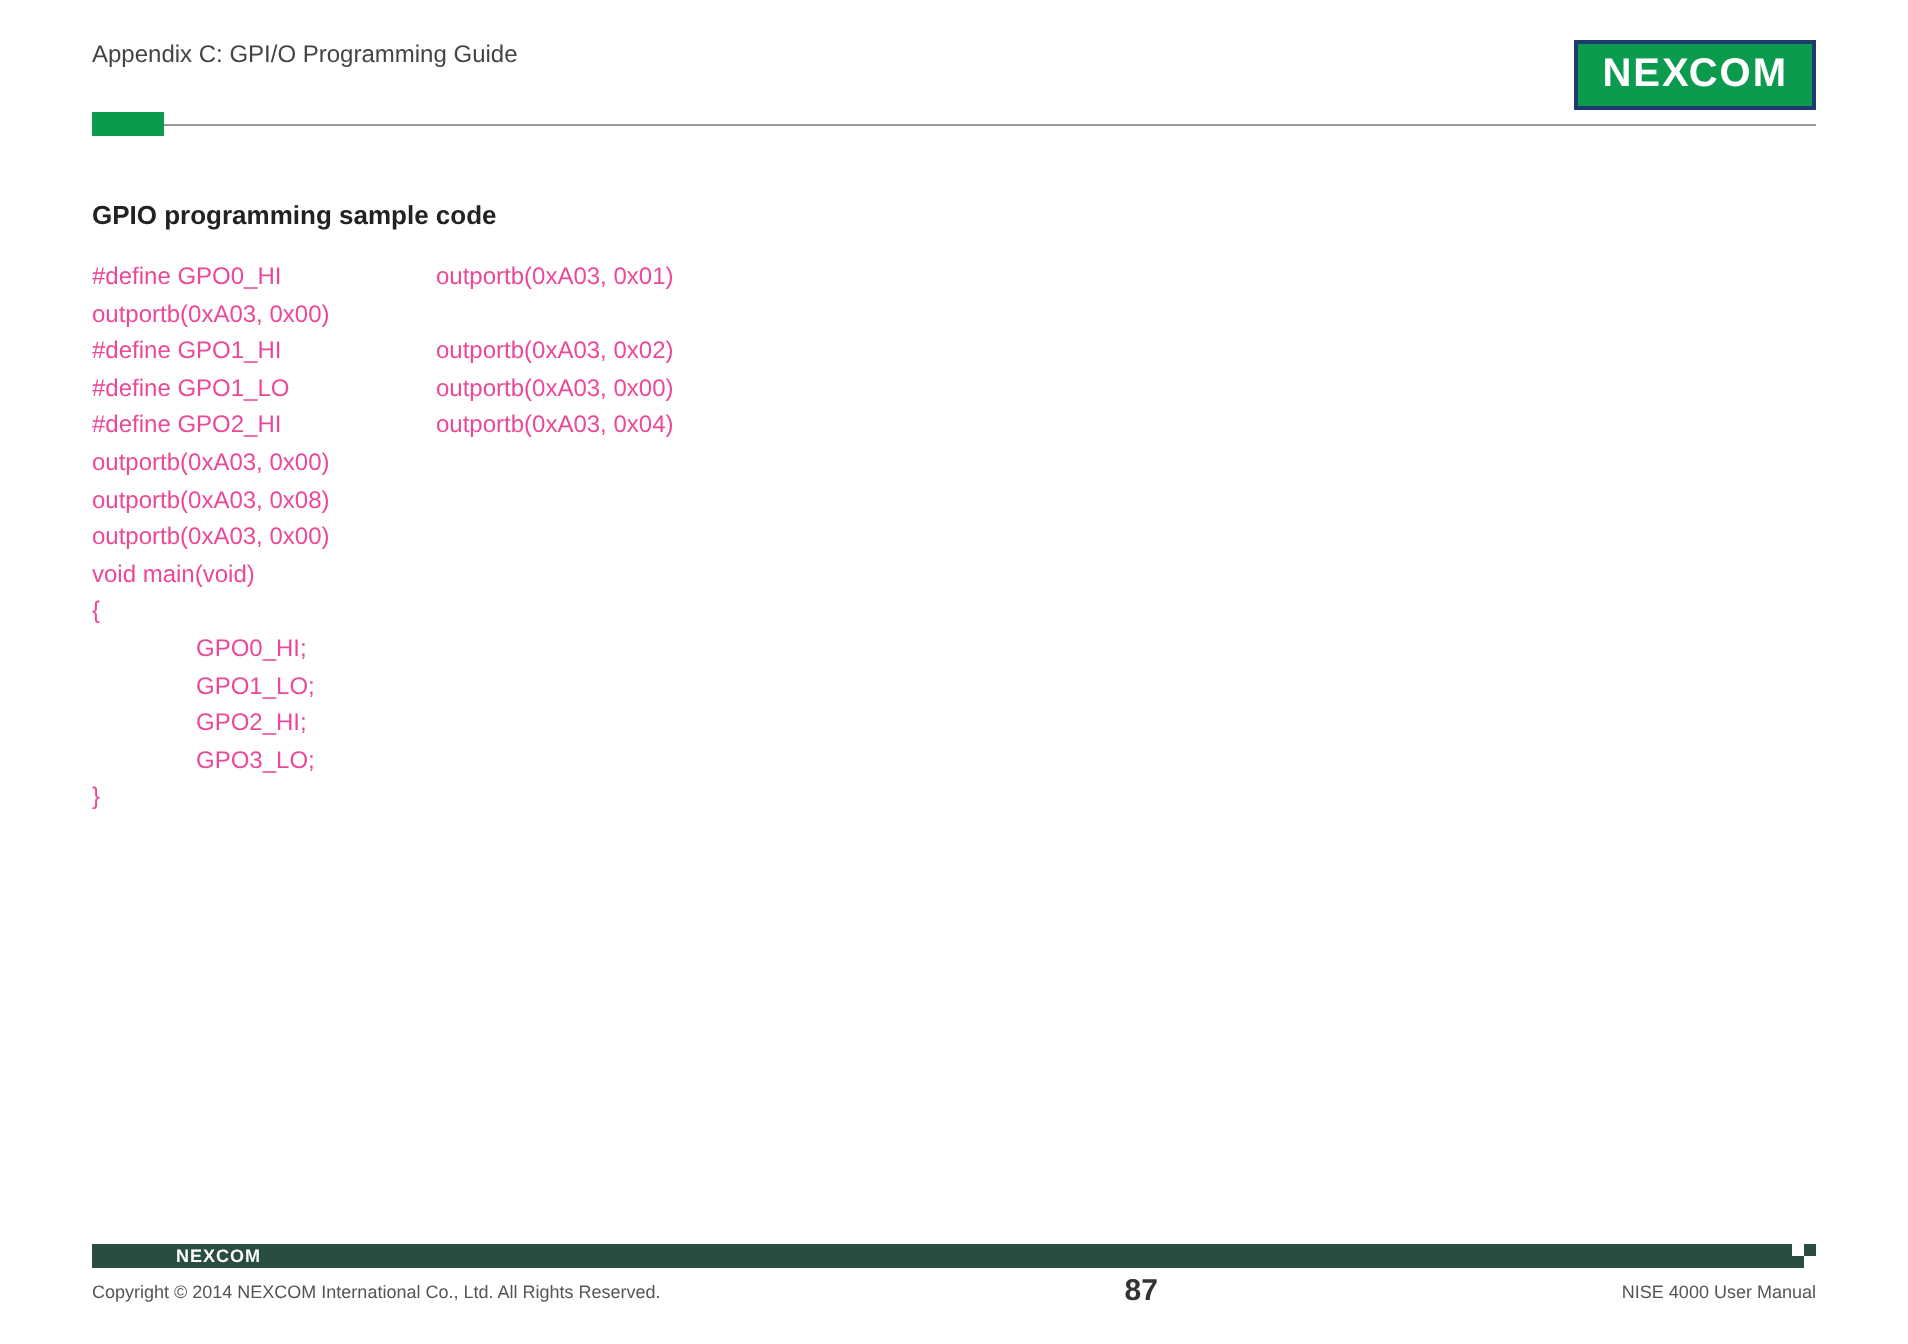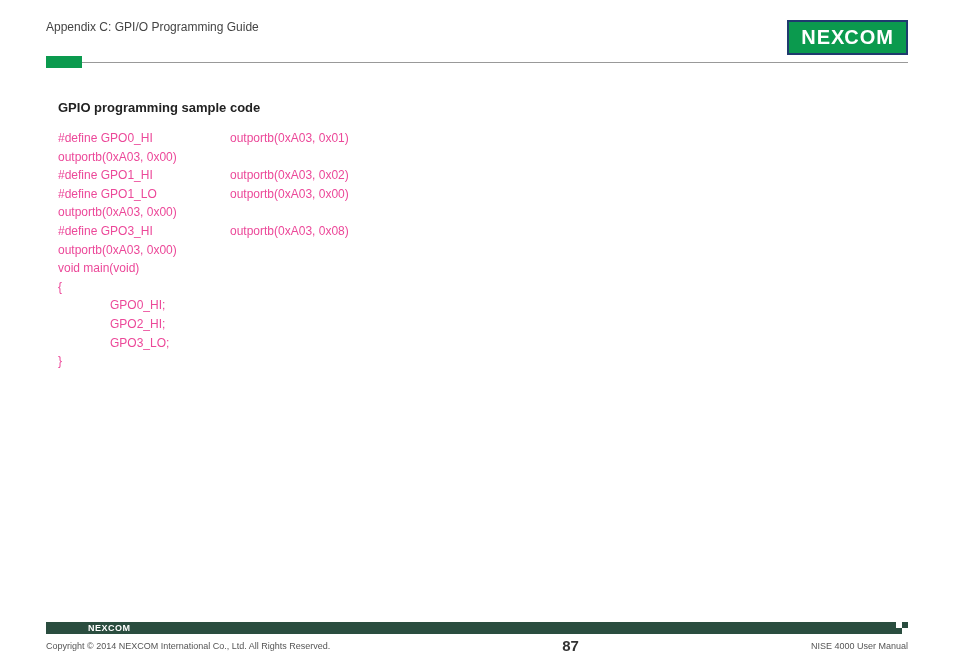--- a/index.html
+++ b/index.html
@@ -59,21 +59,21 @@
     }
     .bar-line {
       flex: 1;
       height: 1px;
       background: #999;
       margin-left: 0;
     }
     .content {
       position: absolute;
       top: 100px;
-      left: 58px;
+      left: 46px;
       right: 46px;
     }
     .section-title {
       font-size: 13px;
       font-weight: bold;
       color: #222;
       margin-bottom: 14px;
     }
     .code-block {
       font-size: 12px;
@@ -162,32 +162,36 @@
       </div>
       <div class="code-row">
         <div class="code-col1">#define GPO1_HI</div>
         <div class="code-col2">outportb(0xA03, 0x02)</div>
       </div>
       <div class="code-row">
         <div class="code-col1">#define GPO1_LO</div>
         <div class="code-col2">outportb(0xA03, 0x00)</div>
       </div>
       <div class="code-row">
-        <div class="code-col2">outportb(0xA03, 0x00)</div>
-      </div>
-      <div class="code-row">
-        <div class="code-col1">#define GPO3_HI</div>
+        <div class="code-col1">#define GPO2_HI</div>
+        <div class="code-col2">outportb(0xA03, 0x04)</div>
+      </div>
+      <div class="code-row">
+        <div class="code-col2">outportb(0xA03, 0x00)</div>
+      </div>
+      <div class="code-row">
         <div class="code-col2">outportb(0xA03, 0x08)</div>
       </div>
       <div class="code-row">
         <div class="code-col2">outportb(0xA03, 0x00)</div>
       </div>
       <div>void main(void)</div>
       <div>{</div>
       <div class="indent">GPO0_HI;</div>
+      <div class="indent">GPO1_LO;</div>
       <div class="indent">GPO2_HI;</div>
       <div class="indent">GPO3_LO;</div>
       <div>}</div>
     </div>
 </div>
 
 <div class="footer">
   <div class="footer-bar">
     <span class="footer-logo">
       <span>NE</span><span>X</span><span>COM</span>

